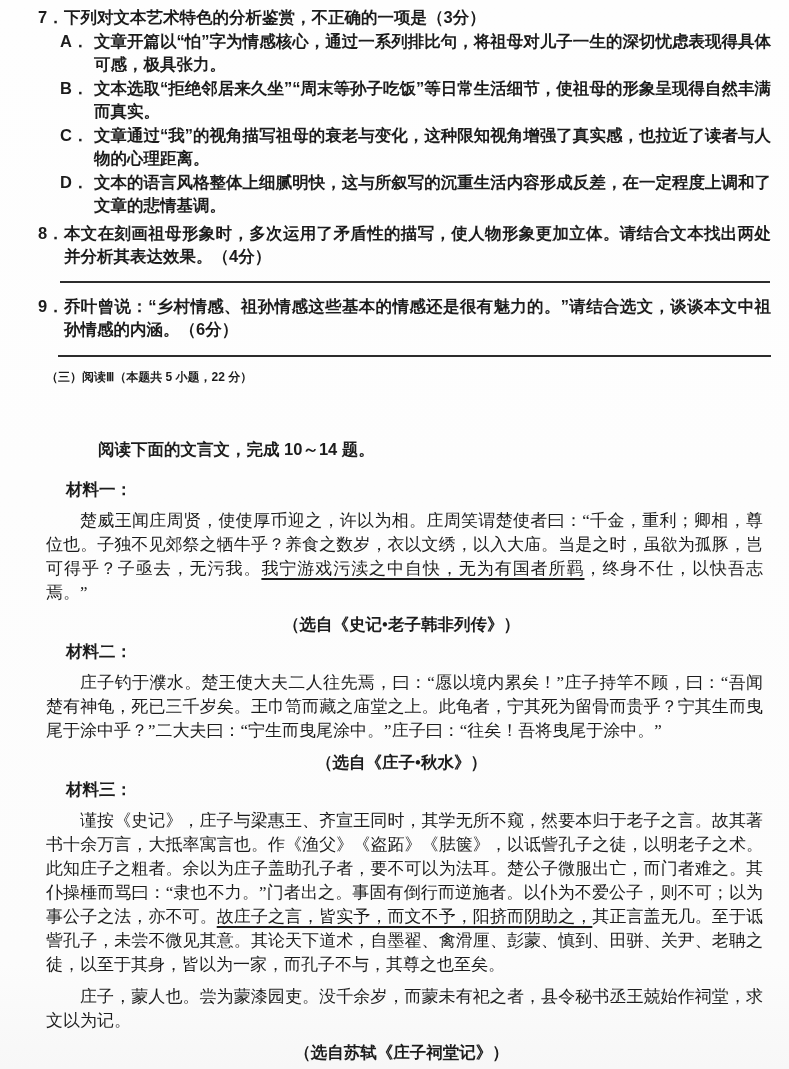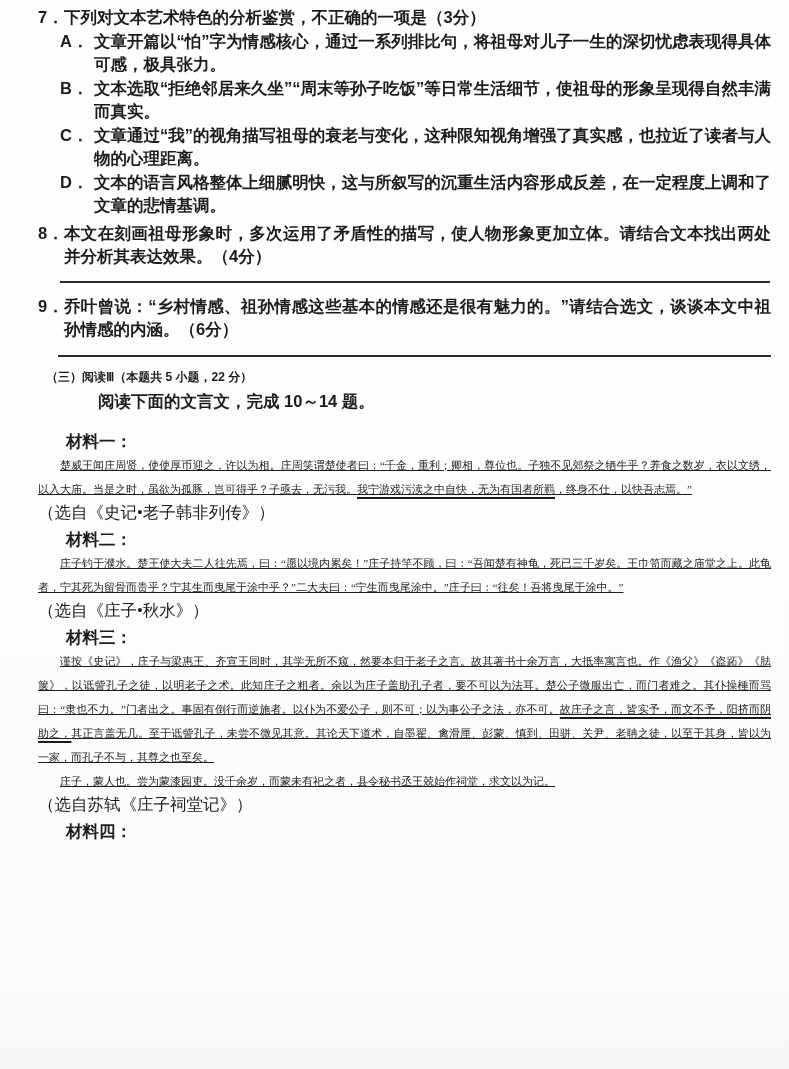--- a/index.html
+++ b/index.html
@@ -24,26 +24,26 @@
   .opt-row{display:flex;margin-left:22px;}
   .opt-label{flex:0 0 34px;}
   .opt-text{flex:1;text-align:justify;}
   .q8{margin-top:4px;}
   
   .rule{border:none;border-top:2.5px solid #2c2c2c;height:0;}
   .rule-1{margin:12px 1px 12px 22px;}
   .rule-2{margin:13px 0 8px 20px;}
   
   .section-title{font-family:"Liberation Sans", sans-serif;font-weight:600;font-size:12px;line-height:24px;margin-left:8px;}
-  .section-instr{font-family:"Liberation Sans", sans-serif;font-weight:600;font-size:16.5px;line-height:24px;margin-left:60px;}
+  .section-instr{font-family:"Liberation Sans", sans-serif;font-weight:600;font-size:16.5px;line-height:24px;margin-left:60px;margin-top:48px;}
   
   .mat-label{font-family:"Liberation Sans", sans-serif;font-weight:700;font-size:16.5px;line-height:24px;margin-left:28px;margin-top:2px;}
   .mat-label.first{margin-top:16px;}
-  .mat-para{font-size:11px;line-height:24px;text-align:justify;text-indent:2em;margin:0;text-decoration:underline;}
-  .mat-source{font-size:16.5px;line-height:24px;text-align:left;padding-right:6px;}
+  .mat-para{font-size:17px;line-height:24px;text-align:justify;text-indent:2em;margin:8px;}
+  .mat-source{font-size:16.5px;line-height:24px;text-align:center;padding-right:6px;font-weight:bold;}
   .u-pass{text-decoration:underline;text-decoration-thickness:1.5px;text-underline-offset:4px;}
   
   .footer{margin-top:14px;margin-left:140px;display:flex;align-items:flex-start;
           font-family:"Liberation Sans", sans-serif;font-weight:600;font-size:14.5px;line-height:22px;}
   .curl-blob{
     width:72px;height:28px;margin-left:-4px;margin-top:2px;
     background:radial-gradient(ellipse at 32% 38%, #1e1e1e 0%, #343434 42%, #6e6e6e 66%, rgba(170,170,170,0) 96%);
     border-radius:48% 58% 62% 42%;
     transform:rotate(-7deg);
     box-shadow:20px 13px 15px -2px rgba(115,115,115,0.45), 7px 6px 9px rgba(95,95,95,0.5);

